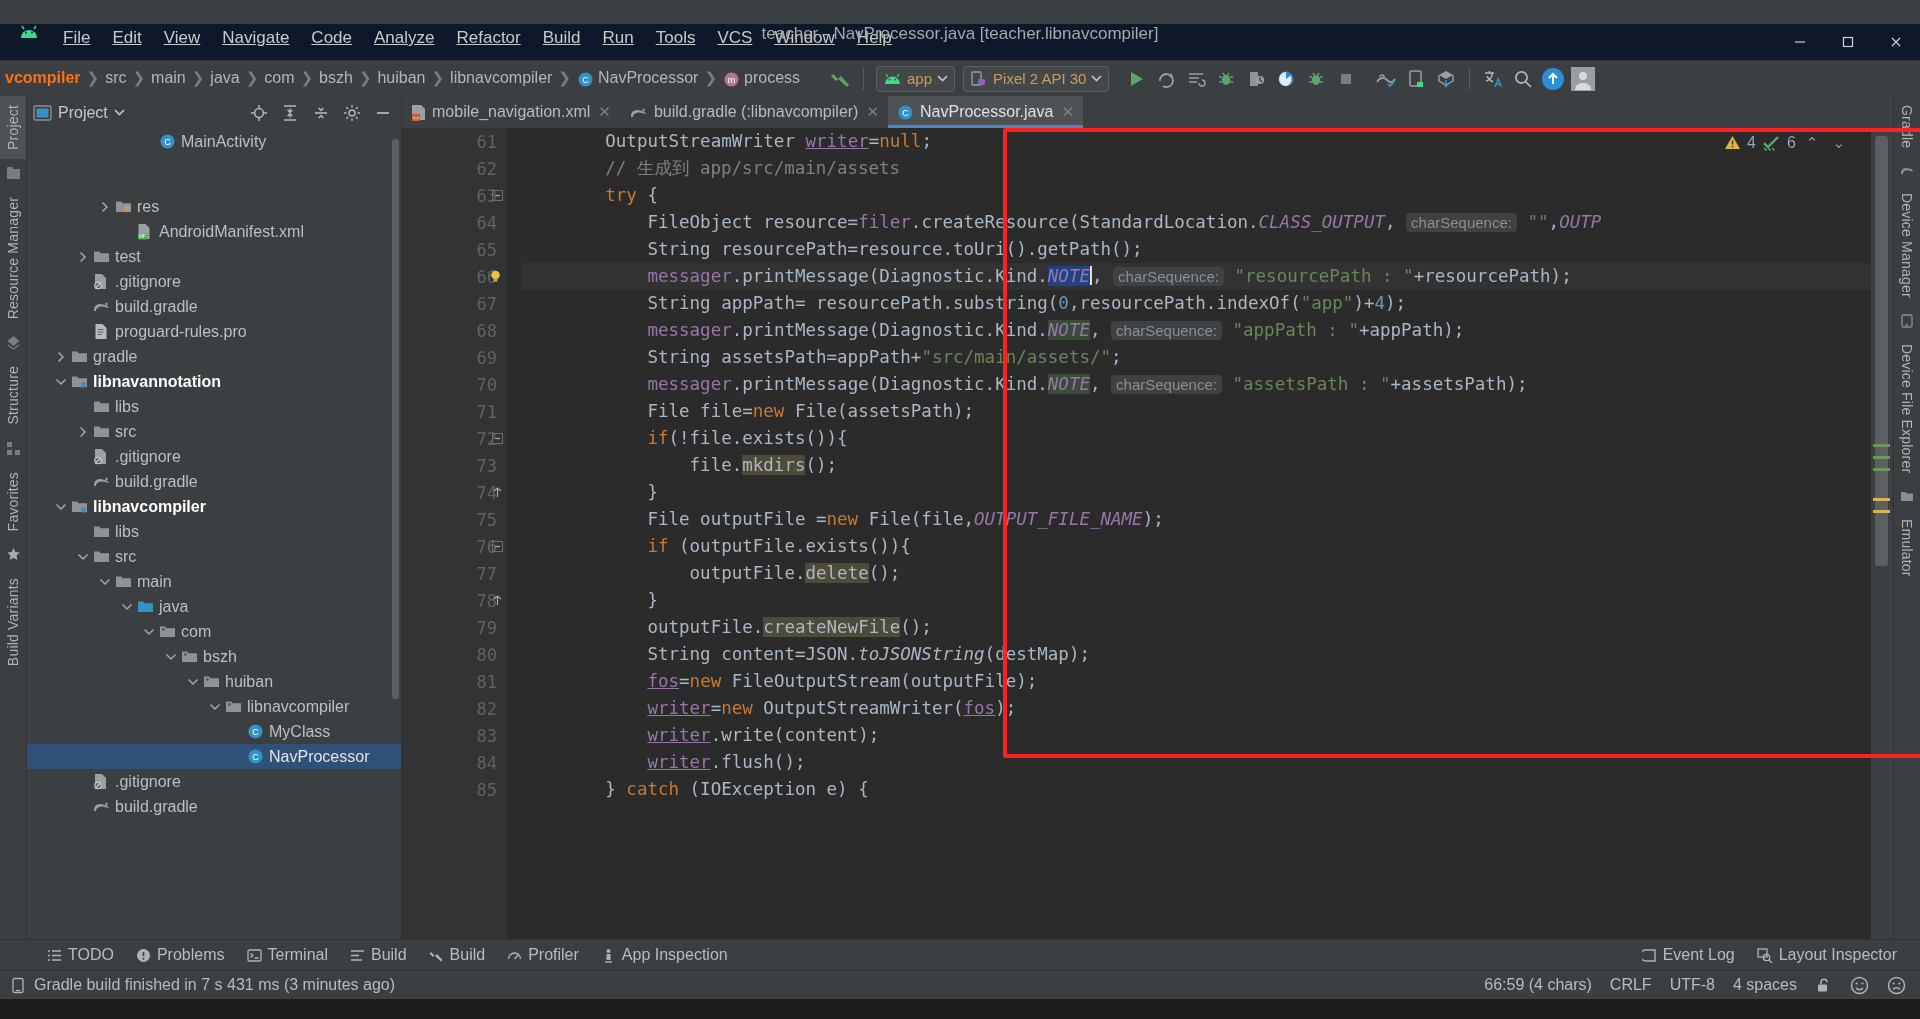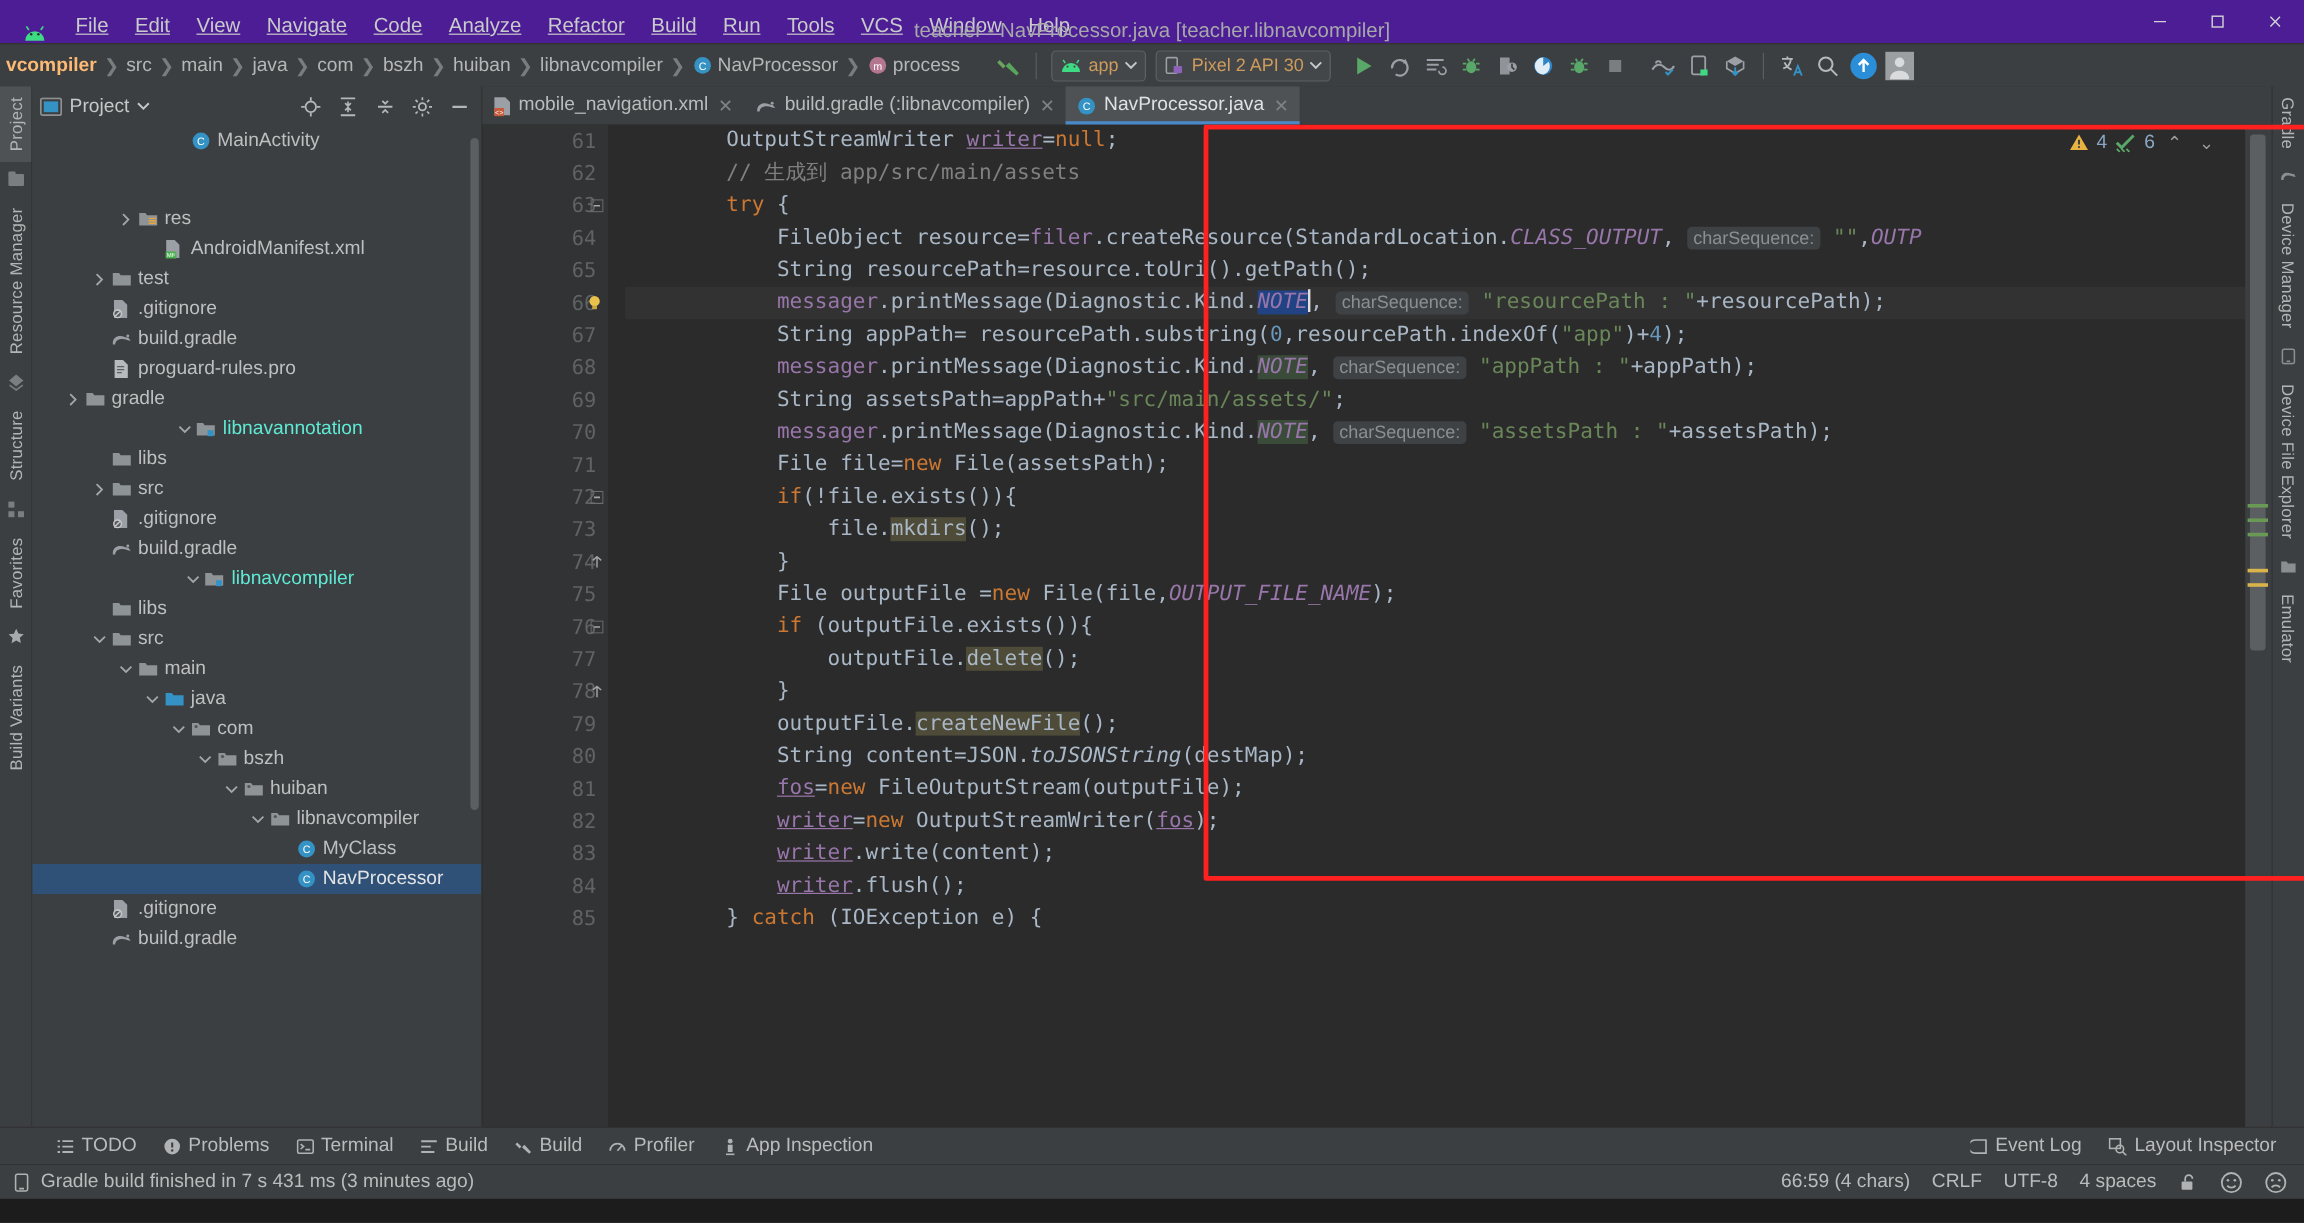--- a/index.html
+++ b/index.html
@@ -7,22 +7,22 @@
     width: 1920px; height: 1019px;
     background: #3c3f41;
     font-family: "Liberation Sans", sans-serif;
     overflow: hidden;
     color: #bbbbbb;
   }
   .app { position: relative; width: 1920px; height: 1019px; display: flex; flex-direction: column; }
 
   
   .titlebar {
-    height: 36px; background: #4c1d95; display: flex; align-items: flex-end;
-    flex: 0 0 36px; position: relative;
+    height: 36px; background: #0f172a; display: flex; align-items: flex-start;
+    flex: 0 0 36px; position: relative; margin-top: 24px;
   }
   .android-logo { width: 30px; margin-left: 14px; display:flex; align-items:center; justify-content:center; }
   .menu { display: flex; align-items: center; margin-left: 8px; }
   .menu-item {
     padding: 4px 11px; font-size: 17px; color: #c8cacb; cursor: default; white-space: nowrap;
   }
   .menu-item u { text-decoration: underline; }
   .win-title {
     position: absolute; left: 50%; transform: translateX(-50%);
     font-size: 17px; color: #a6a8a9; white-space: nowrap;
@@ -30,21 +30,21 @@
   .win-ctrl { position: absolute; right: 0; top: 0; height: 36px; display: flex; align-items: center; }
   .wbtn { width: 48px; height: 36px; display: flex; align-items: center; justify-content: center; }
 
   
   .navbar {
     height: 36px; flex: 0 0 36px; background: #3c3f41; display: flex; align-items: center;
     border-top: 1px solid #323232; position: relative;
   }
   .crumbs { display: flex; align-items: center; padding-left: 2px; }
   .crumb { font-size: 16px; color: #b4b6b7; padding: 2px 3px; white-space: nowrap; }
-  .crumb.bold { font-weight: bold; color: #fdba74; }
+  .crumb.bold { font-weight: bold; color: #f97316; }
   .sep { color: #7a7d7e; font-size: 15px; padding: 0 3px; }
   .cicon { display: inline-flex; vertical-align: middle; margin-right: 4px; }
   .tb-div { width: 1px; height: 22px; background: #5a5d5e; margin: 0 8px; }
   .combo {
     height: 26px; border: 1px solid #5d6163; border-radius: 4px; background: #43474a;
     display: flex; align-items: center; padding: 0 6px; margin: 0 4px; gap: 5px;
   }
   .combo .lbl { font-size: 15px; color: #cf9b5c; white-space: nowrap; }
   .tb-icon { width: 30px; height: 30px; display: flex; align-items: center; justify-content: center; }
 
@@ -69,21 +69,21 @@
     width: 375px; flex: 0 0 375px; background: #3c3f41; display: flex; flex-direction: column;
     border-right: 1px solid #323232;
   }
   .proj-head { height: 33px; display: flex; align-items: center; padding: 0 6px; gap: 6px; }
   .proj-title { font-size: 16px; color: #c6c8c9; }
   .proj-head .spacer { flex: 1; }
   .ph-icon { width: 25px; height: 25px; display: flex; align-items: center; justify-content: center; }
   .tree { flex: 1 1 auto; overflow: hidden; position: relative; font-size: 16px; }
   .trow { height: 25px; display: flex; align-items: center; white-space: nowrap; color: #bdbfc0; }
   .trow.sel { background: #2f5077; color: #e2e4e5; }
-  .trow.bold { font-weight: normal; color: #5eead4; justify-content: center; }
+  .trow.bold { font-weight: bold; color: #ffffff; }
   .arrow { width: 16px; display: inline-flex; justify-content: center; align-items: center; flex:0 0 16px; }
   .ticon { width: 20px; display: inline-flex; justify-content: center; align-items: center; flex:0 0 20px; margin-right: 4px; }
   .tlabel { padding-right: 6px; }
   .tscroll {
     position: absolute; right: 2px; top: 10px; width: 7px; height: 560px;
     background: #5c5f61; border-radius: 4px;
   }
 
   
   .editor-area { flex: 1 1 auto; display: flex; flex-direction: column; min-width: 0; background: #2b2b2b; }

